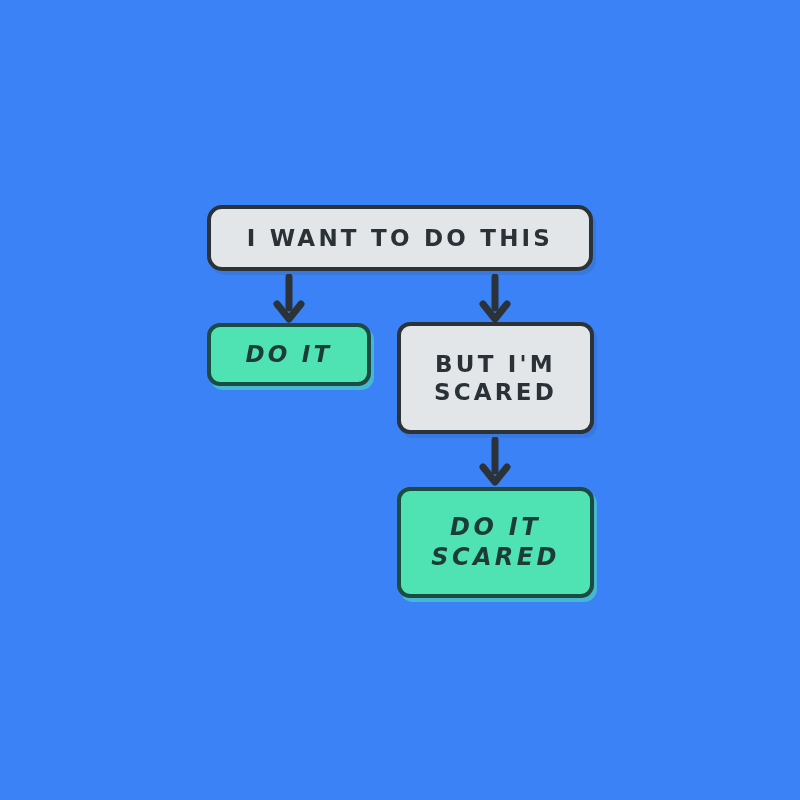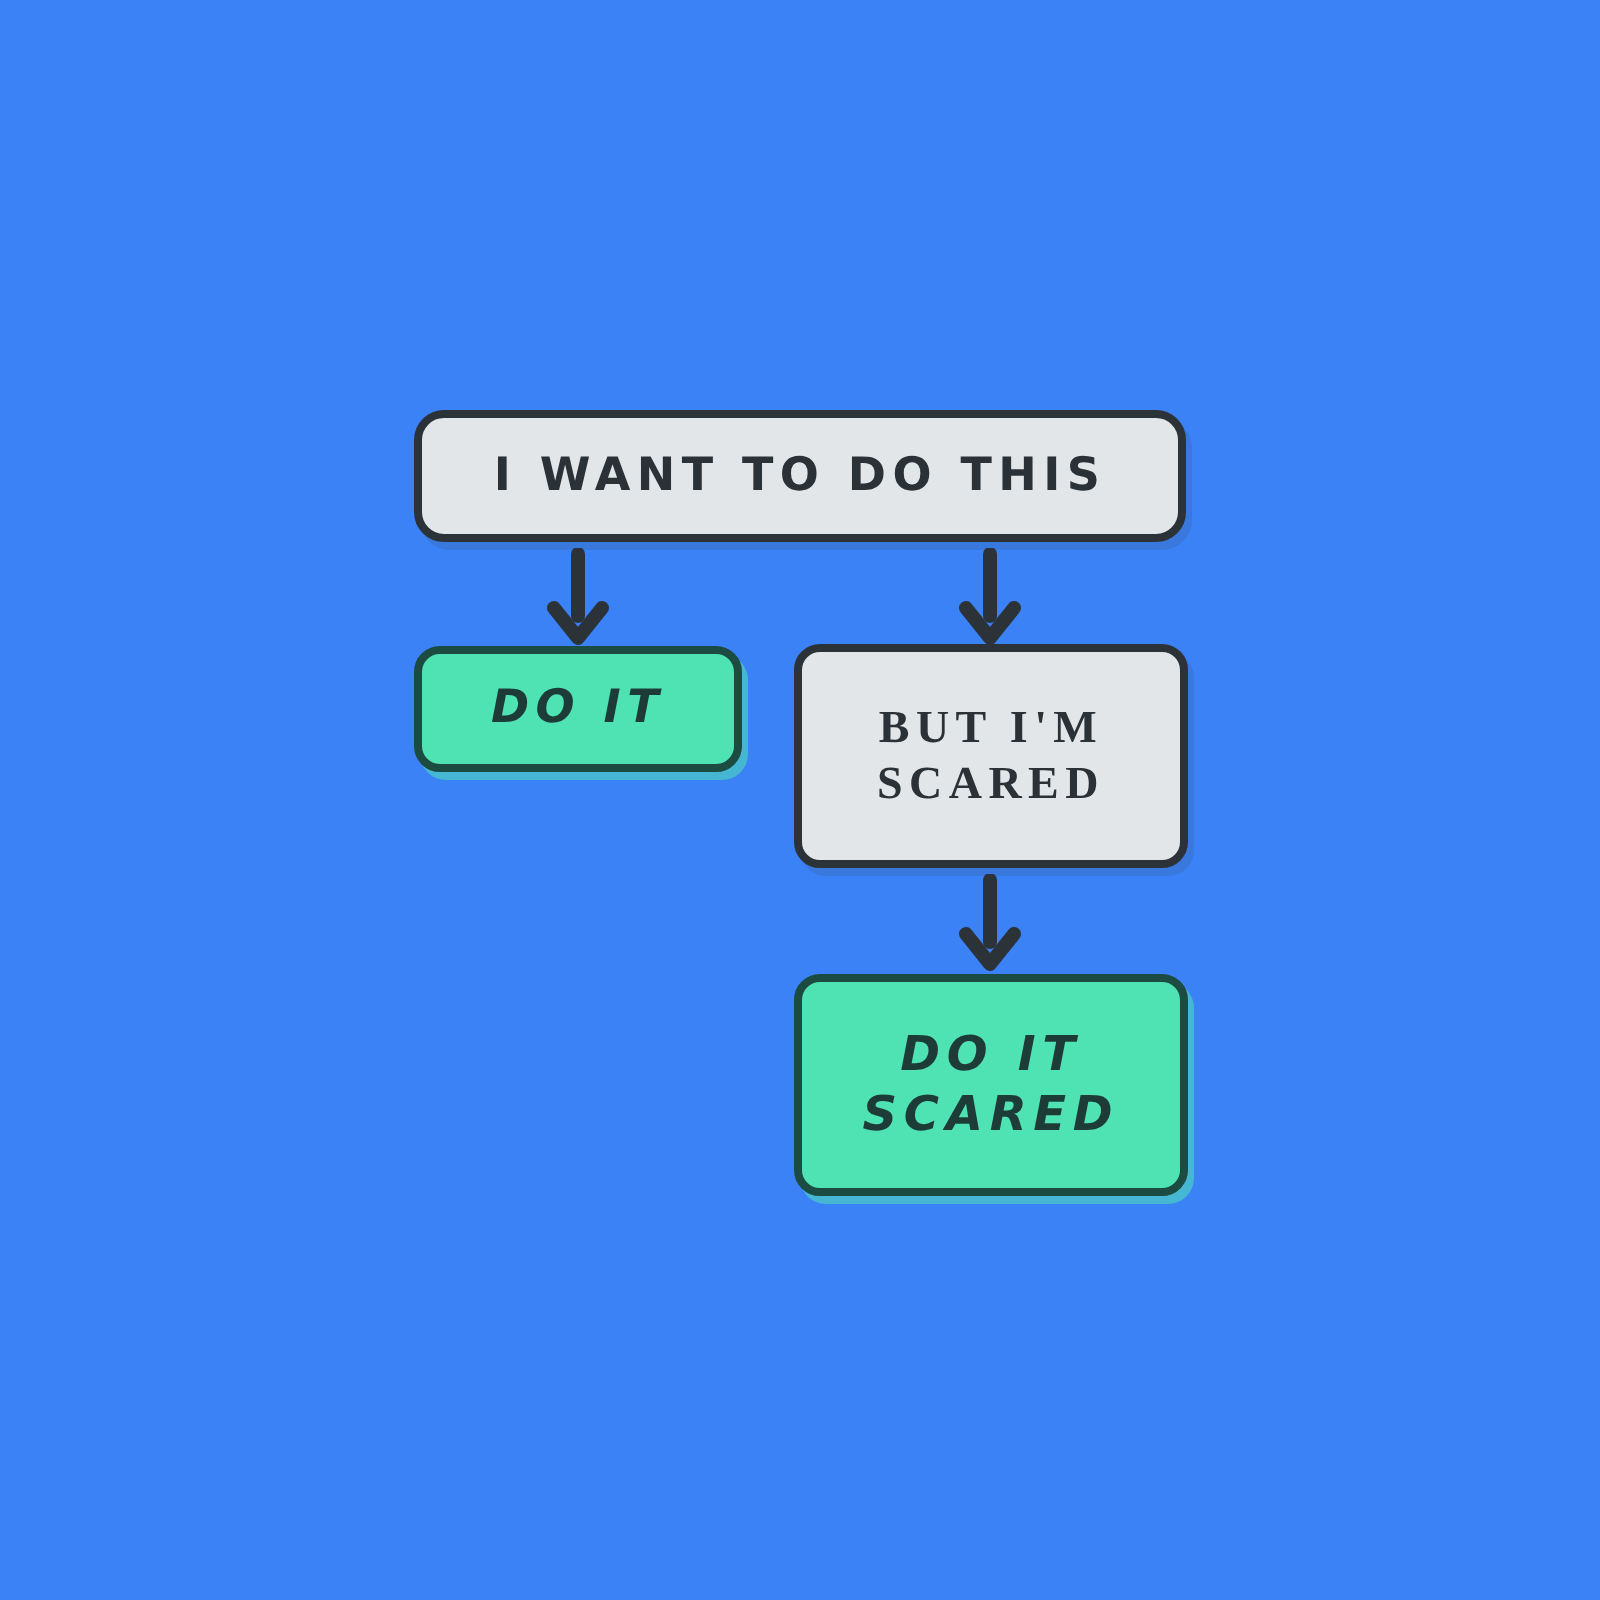--- a/index.html
+++ b/index.html
@@ -84,21 +84,20 @@
     border-radius: 13px;
   }
   #node-doit .label { font-size: 23px; }
 
   #node-scared {
     left: 397px;
     top: 322px;
     width: 197px;
     height: 112px;
     border-radius: 13px;
-    font-family: Liberation Serif, serif;
   }
   #node-scared .label { font-size: 23px; }
 
   #node-doit-scared {
     left: 397px;
     top: 487px;
     width: 197px;
     height: 111px;
     border-radius: 13px;
   }

